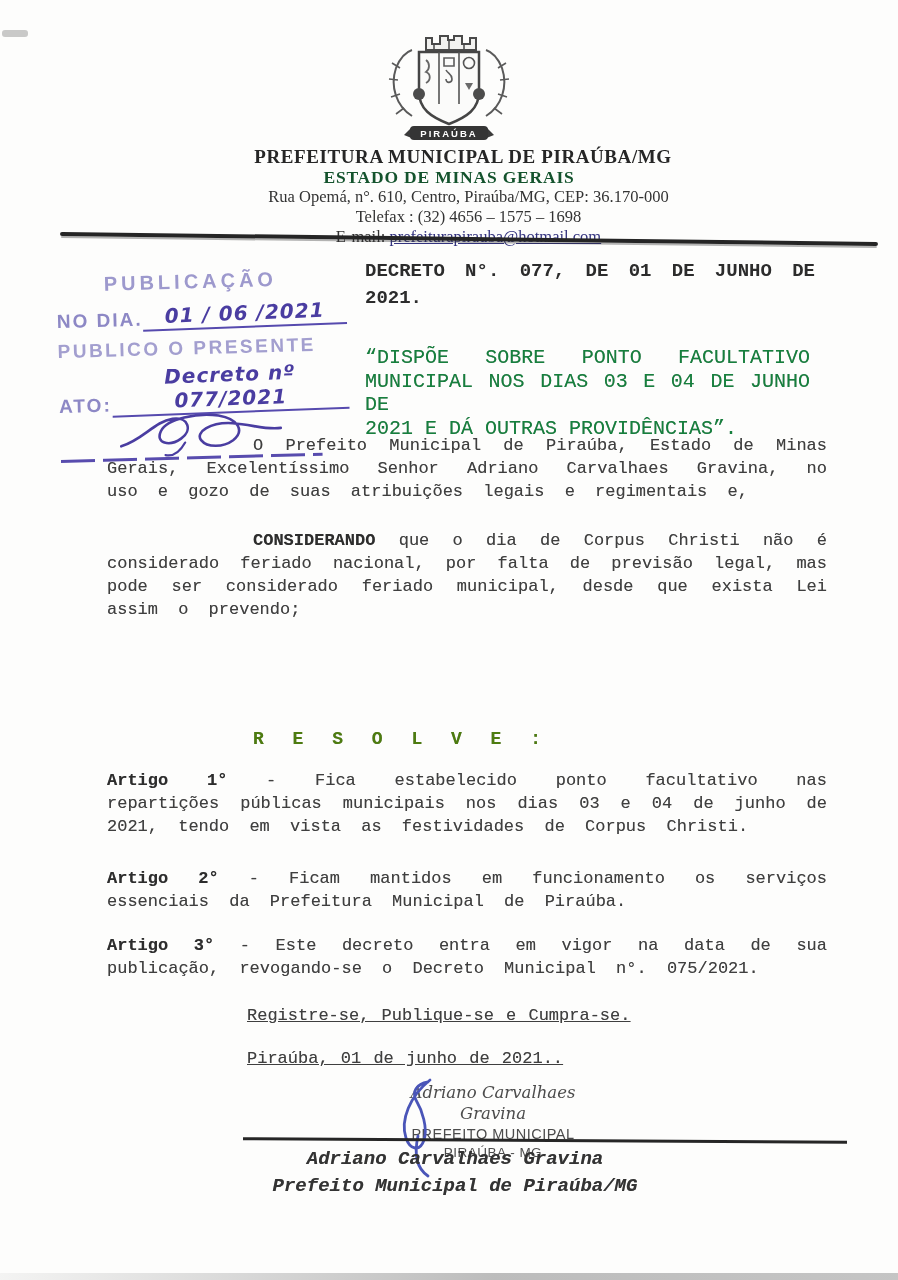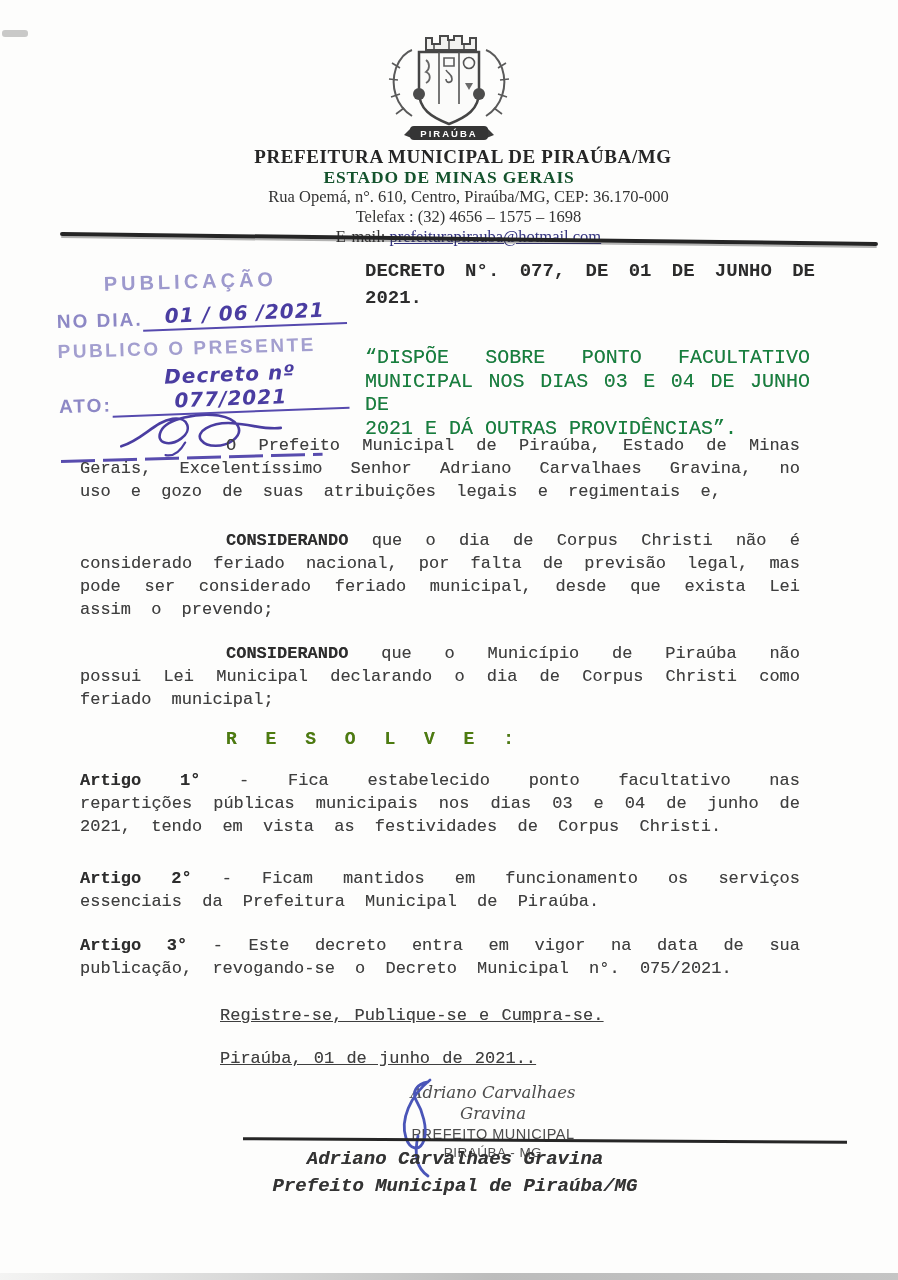--- a/index.html
+++ b/index.html
@@ -27,21 +27,21 @@
   .pubstamp .s3{font-size:19px;font-weight:bold;letter-spacing:2.5px;margin-top:8px;opacity:.8;}
   .pubstamp .scrib{margin:-6px 0 0 55px;}
   .pubstamp .dash{height:2.5px;width:262px;margin-top:-8px;
       background:repeating-linear-gradient(90deg,#584cae 0 34px,rgba(0,0,0,0) 34px 42px);}
   
   .tblock{position:absolute;left:365px;width:450px;color:#333;}
   .title{top:258px;font-size:19px;font-weight:bold;line-height:27px;color:#2c2c2c;}
   .jline{text-align:justify;text-align-last:justify;}
   .epi{top:330px;font-size:20px;line-height:23.5px;width:445px;color:#15803d;margin-top:16px;}
   .epi div{text-shadow:0 0 .5px rgba(70,70,70,.5);}
-  .para{position:absolute;left:80px;width:720px;font-size:17px;line-height:23px;color:#3f3f3f;
+  .para{position:absolute;left:107px;width:720px;font-size:17px;line-height:23px;color:#3f3f3f;
         text-align:justify;word-spacing:10px;text-shadow:0 0 .5px rgba(70,70,70,.5);}
   .indent{text-indent:146px;}
   .lead{font-weight:bold;color:#2d2d2d;}
   .resolve{font-size:18px;font-weight:bold;letter-spacing:4px;color:#4d7c0f;text-indent:146px;}
   .plain{text-align:left;word-spacing:2px;text-indent:140px;text-decoration:underline;}
   
   .inkstamp{position:absolute;top:1082px;left:398px;width:190px;text-align:center;color:#4c4c4c;line-height:1.3;}
   .inkstamp .nm{font-family:"DejaVu Serif",serif;font-style:italic;font-size:16.5px;}
   .inkstamp .rl{font-family:"Liberation Sans",sans-serif;font-size:14.5px;letter-spacing:.5px;}
   .inkstamp .ct{font-family:"Liberation Sans",sans-serif;font-size:13.5px;letter-spacing:.5px;}
@@ -122,21 +122,20 @@
   <div class="tblock epi" style="top:330px;">
     <div class="jline">“DISPÕE SOBRE PONTO FACULTATIVO</div>
     <div class="jline">MUNICIPAL NOS DIAS 03 E 04 DE JUNHO DE</div>
     <div>2021 E DÁ OUTRAS PROVIDÊNCIAS”.</div>
   </div>
 
   <div class="para indent" style="top:434px;">O Prefeito Municipal de Piraúba, Estado de Minas Gerais, Excelentíssimo Senhor Adriano Carvalhaes Gravina, no uso e gozo de suas atribuições legais e regimentais e,</div>
 
   <div class="para indent" style="top:529px;"><span class="lead">CONSIDERANDO</span><span> que o dia de Corpus Christi não é considerado feriado nacional, por falta de previsão legal, mas pode ser considerado feriado municipal, desde que exista Lei assim o prevendo;</span></div>
 
-  <div class="para indent" style="top:642px;"><span class="lead">CONSIDERANDO</span><span> que o Município de Piraúba não possui Lei Municipal declarando o dia de Corpus Christi como feriado municipal;</span></div>
 
   <div class="para resolve" style="top:728px;">R E S O L V E :</div>
 
   <div class="para" style="top:769px;"><span class="lead">Artigo 1°</span><span> - Fica estabelecido ponto facultativo nas repartições públicas municipais nos dias 03 e 04 de junho de 2021, tendo em vista as festividades de Corpus Christi.</span></div>
 
   <div class="para" style="top:867px;"><span class="lead">Artigo 2°</span><span> - Ficam mantidos em funcionamento os serviços essenciais da Prefeitura Municipal de Piraúba.</span></div>
 
   <div class="para" style="top:934px;"><span class="lead">Artigo 3°</span><span> - Este decreto entra em vigor na data de sua publicação, revogando-se o Decreto Municipal n°. 075/2021.</span></div>
 
   <div class="para plain" style="top:1004px;">Registre-se, Publique-se e Cumpra-se.</div>

